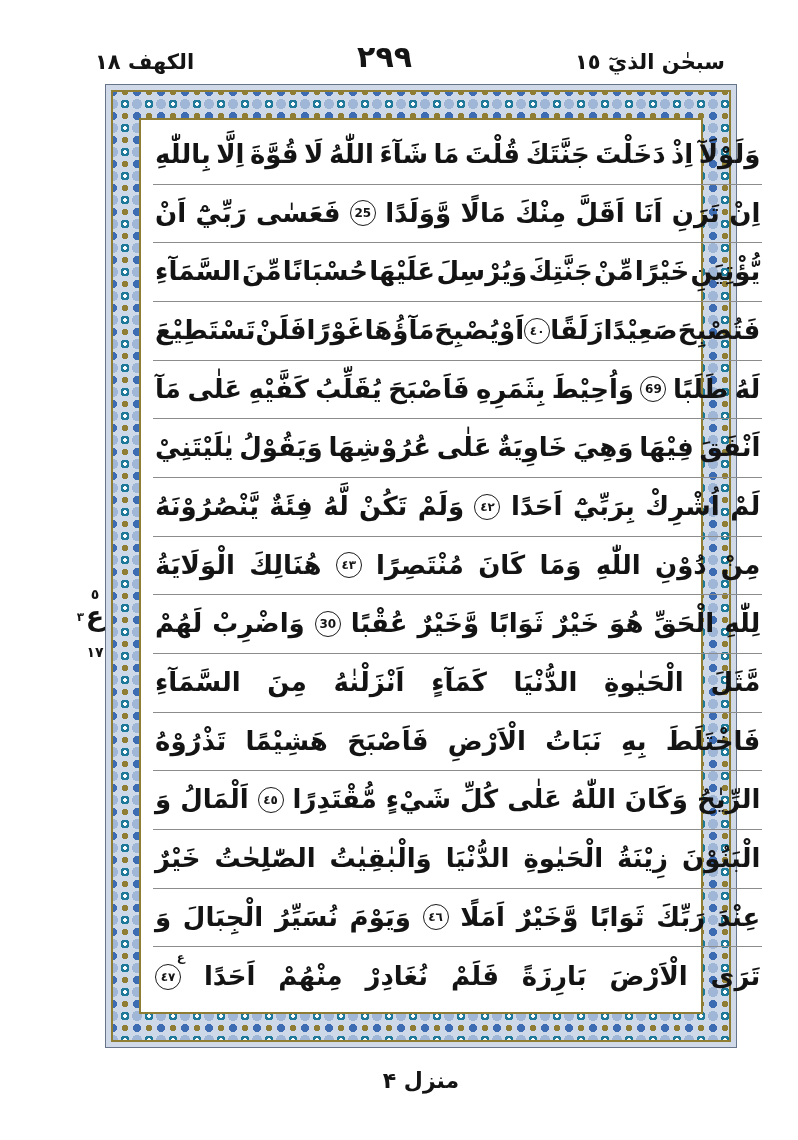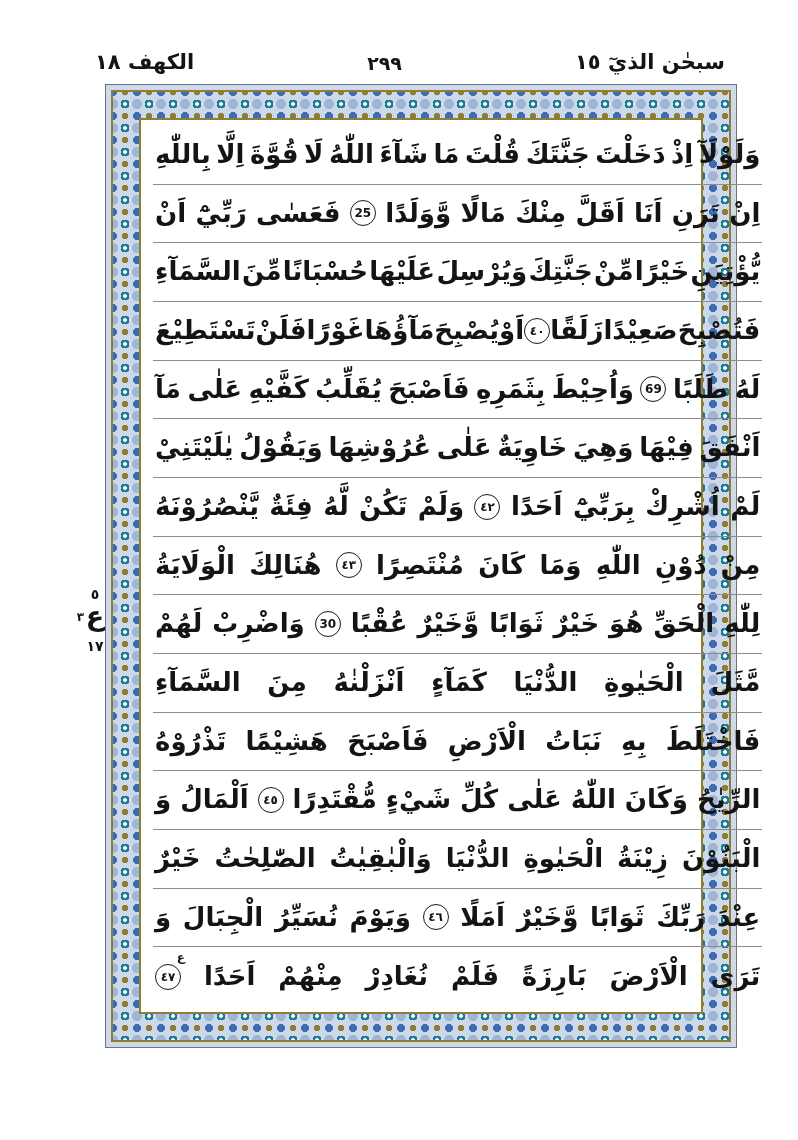--- a/index.html
+++ b/index.html
@@ -4,21 +4,21 @@
 <style>
   * { margin:0; padding:0; box-sizing:border-box; }
   html,body { width:798px; height:1140px; background:#ffffff; overflow:hidden;
               font-family:"DejaVu Sans", sans-serif; color:#141414; }
   .page { position:relative; width:798px; height:1140px; background:#ffffff; }
 
   
   .header { position:absolute; left:95px; top:28px; width:630px; height:46px;
             display:flex; justify-content:space-between; align-items:flex-end;
             direction:rtl; font-size:21px; font-weight:700; }
-  .header .h-center { font-size:19px; letter-spacing:1px; }
+  .header .h-center { font-size:30px; letter-spacing:1px; }
 
   
   .frame { position:absolute; left:105px; top:84px; width:632px; height:964px;
            border:1px solid #67748a; background:#cfd9e8; padding:5px; }
   .gold-ring { width:100%; height:100%; border:2px solid #8f7d33; }
   .ornament { width:100%; height:100%; padding:26px;
      background-color:#cdd8e8;
      background-image:
        radial-gradient(circle at 12px 12px, #ffffff 0 2px, #1f7a99 2px 4.5px, rgba(0,0,0,0) 4.5px),
        radial-gradient(circle at 0px 0px,   #3e6cb3 0 4px, rgba(0,0,0,0) 4px),
@@ -50,21 +50,21 @@
           font-size:12px; font-weight:700; line-height:1; }
   .ruku-sup { position:absolute; top:-14px; right:-5px; font-size:12px; }
 
   
   .margin-marker { position:absolute; left:76px; top:586px; width:38px;
                    display:flex; flex-direction:column; align-items:center;
                    direction:rtl; font-weight:700; }
   .margin-marker .mm-top { font-size:14px; }
   .margin-marker .mm-mid { position:relative; font-size:27px; line-height:1; }
   .margin-marker .mm-side { position:absolute; left:-9px; top:9px; font-size:12px; }
-  .margin-marker .mm-bottom { font-size:14px; margin-top:9px; }
+  .margin-marker .mm-bottom { font-size:14px; margin-top:15px; }
 
   
   .footer { position:absolute; left:105px; top:1068px; width:632px;
             text-align:center; font-size:22px; font-weight:700; direction:rtl; }
 </style>
 </head>
 <body>
 
 <div class="page">
 
@@ -274,14 +274,15 @@
                   <span>٤٧</span>
                   <span class="ruku-sup">ع</span>
                 </span>
               </div>
             </div>
         </div>
       </div>
     </div>
   </div>
 
+  <div class="footer">منزل ۴</div>
 
 </div>
 
 </body></html>

